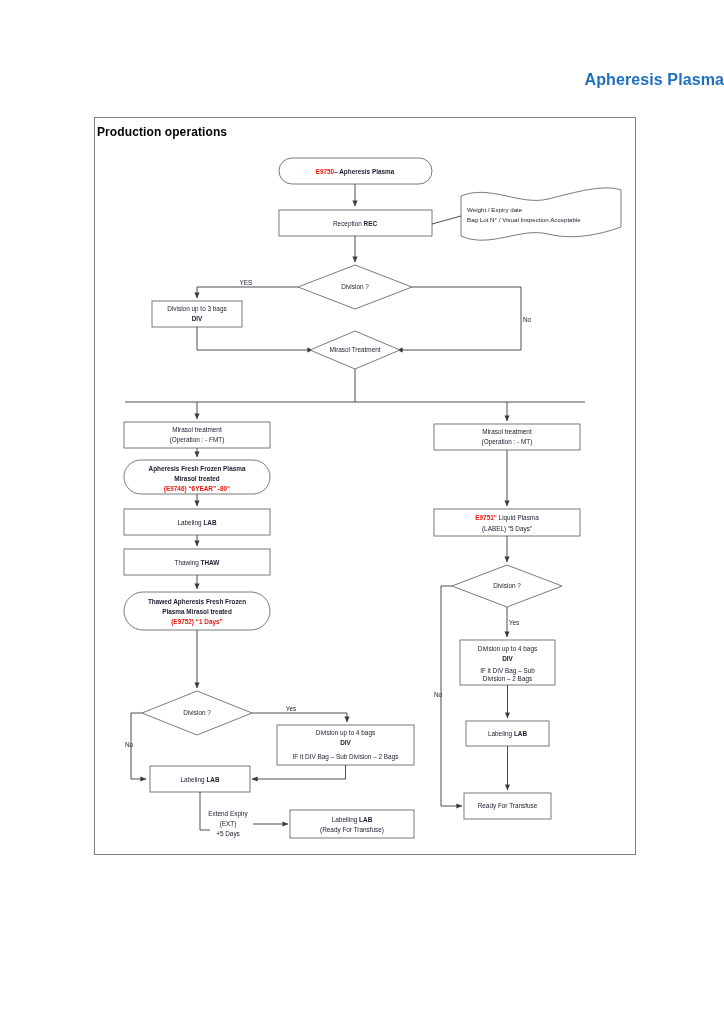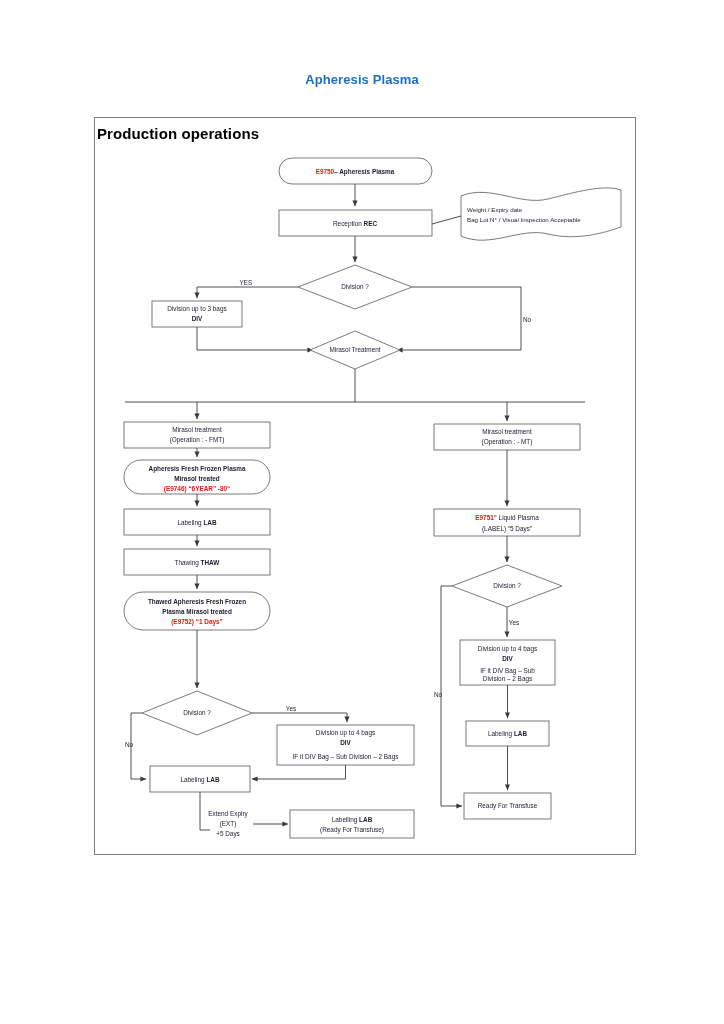--- a/index.html
+++ b/index.html
@@ -24,23 +24,24 @@
   .title-block {
     position: absolute;
     left: 0;
     top: 70px;
     width: 724px;
     text-align: center;
   }
   .title-line {
     color: #1F6FC0;
     font-weight: bold;
-    font-size: 13px;
+    font-size: 16px;
     line-height: 19px;
     letter-spacing: 0.1px;
+    text-align: right;
   }
   svg { display: block; }
   .frame {
     fill: none;
     stroke: #808080;
     stroke-width: 1;
   }
   .shp {
     fill: #ffffff;
     stroke: #6b6b6b;
@@ -69,21 +70,21 @@
   .txt-left {
     font-family: "Liberation Sans", sans-serif;
     font-size: 6.2px;
     fill: #1b1b2e;
     text-anchor: start;
   }
   .section-title {
     position: absolute;
     left: 97px;
     top: 125px;
-    font-size: 15px;
+    font-size: 12px;
     font-weight: bold;
     color: #000000;
     letter-spacing: 0.1px;
   }
 </style>
 </head>
 <body>
 
 <div id="page">
 

